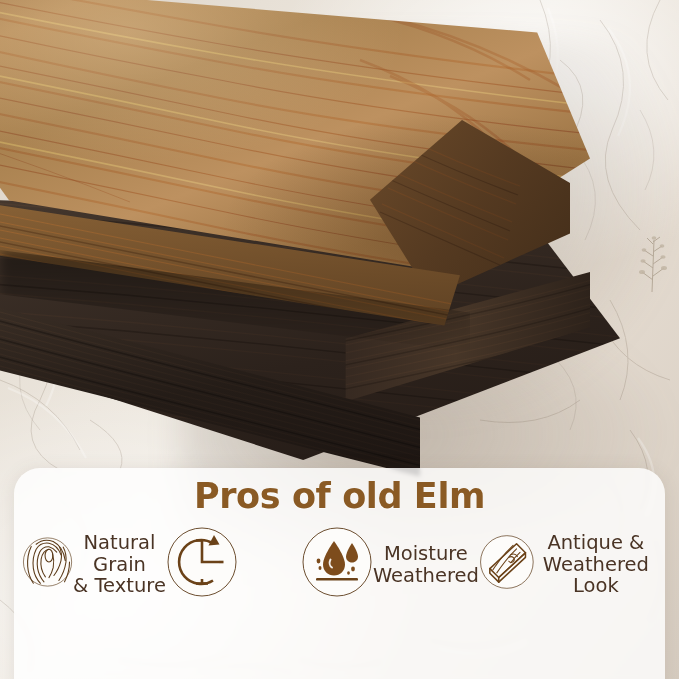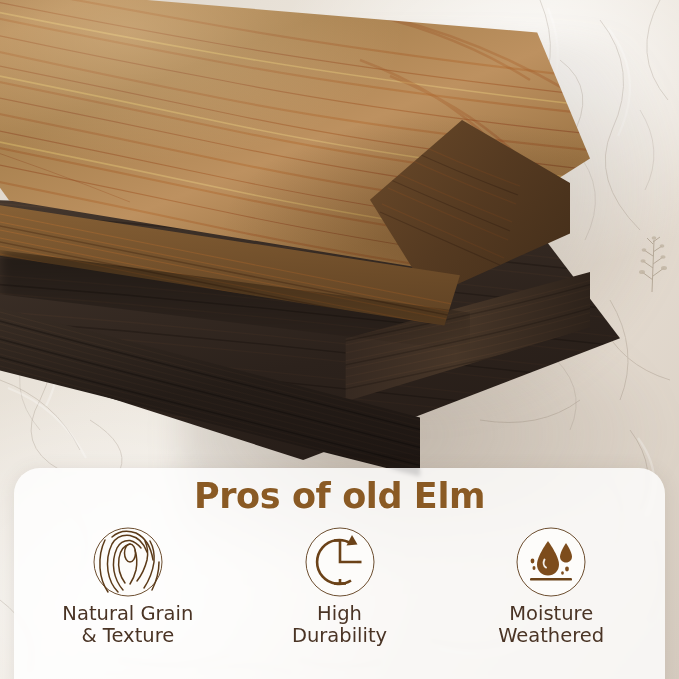--- a/index.html
+++ b/index.html
@@ -180,21 +180,21 @@
     position: absolute;
     left: 8px; right: 8px;
     top: 58px;
     display: flex;
     justify-content: space-between;
     align-items: flex-start;
   }
   .feature {
     flex: 1 1 0;
     display: flex;
-    flex-direction: column;
+    flex-direction: row;
     align-items: center;
   }
   .icon-circle {
     width: 72px; height: 72px;
     display: block;
   }
   .feature-label {
     margin-top: 5px;
     text-align: center;
     font-size: 19.5px;
@@ -472,38 +472,55 @@
           </g>
           <g fill="none" stroke="#6b4218" stroke-width="2.6">
             <path d="M36 14.5 L36 19"></path>
             <path d="M36 53 L36 57.5"></path>
             <path d="M53 36 L57.5 36"></path>
             <path d="M30 57.5 L42 57.5"></path>
             <path d="M30 14.5 L36 14.5"></path>
           </g>
           <path d="M48 9 L53.5 18.5 L42.5 19.5 Z" fill="#6b4218"></path>
         </svg>
-        <div class="feature-label">High
-Durability</div>
       </div>
 
       <div class="feature">
         <svg class="icon-circle" viewBox="0 0 72 72">
           <circle cx="36" cy="36" r="34" fill="#fdfcfa" stroke="#5b3a18" stroke-width="0.9"></circle>
           <path d="M33 15 C33 15 22 30 22 38.5 C22 45 27 49.5 33 49.5 C39 49.5 44 45 44 38.5 C44 30 33 15 33 15 Z" fill="#7d4c1c"></path>
           <path d="M31 41.5 C28.5 40 28 36.5 29.5 33.5" fill="none" stroke="#ffffff" stroke-width="1.9" stroke-linecap="round" opacity="0.9"></path>
           <path d="M51 17 C51 17 45 26 45 30.5 C45 34 47.6 36.5 51 36.5 C54.4 36.5 57 34 57 30.5 C57 26 51 17 51 17 Z" fill="#7d4c1c"></path>
           <g fill="#7d4c1c">
             <ellipse cx="17.5" cy="35" rx="1.9" ry="2.4"></ellipse>
             <ellipse cx="19" cy="42" rx="1.5" ry="1.9"></ellipse>
             <ellipse cx="52" cy="43" rx="1.9" ry="2.4"></ellipse>
             <ellipse cx="47.5" cy="47" rx="1.4" ry="1.8"></ellipse>
           </g>
           <rect x="15" y="52" width="42" height="2.6" rx="1.2" fill="#6b4218"></rect>
         </svg>
         <div class="feature-label">Moisture
 Weathered</div>
       </div>
 
+      <div class="feature">
+        <svg class="icon-circle" viewBox="0 0 72 72">
+          <circle cx="36" cy="36" r="34" fill="#fdfcfa" stroke="#5b3a18" stroke-width="0.9"></circle>
+          <g fill="none" stroke="#6b4218" stroke-width="2" stroke-linejoin="round" stroke-linecap="round">
+            <path d="M48.5 12.5 L60 24 L25.5 56 L14 44.5 Z"></path>
+            <path d="M14 44.5 L14 50.5 L25.5 62 L25.5 56"></path>
+            <path d="M25.5 56 L60 24 L60 30 L25.5 62"></path>
+          </g>
+          <g fill="none" stroke="#6b4218" stroke-width="1.4" stroke-linecap="round">
+            <path d="M44 14.5 Q34 24 28 32 Q22 40 18 46"></path>
+            <path d="M48.5 19 Q40 27 34 35 Q27 44 23 50"></path>
+            <path d="M53 23.5 Q46 30 41 37"></path>
+            <path d="M38.5 30 Q42 28 44.5 30.5 Q47 33 44 35.5 Q41 38 38.5 35"></path>
+            <path d="M41 26.5 Q47 24 49.5 29"></path>
+          </g>
+        </svg>
+        <div class="feature-label">Antique &amp;
+Weathered Look</div>
+      </div>
 
     </div>
   </div>
 </div>
 
 </body></html>

